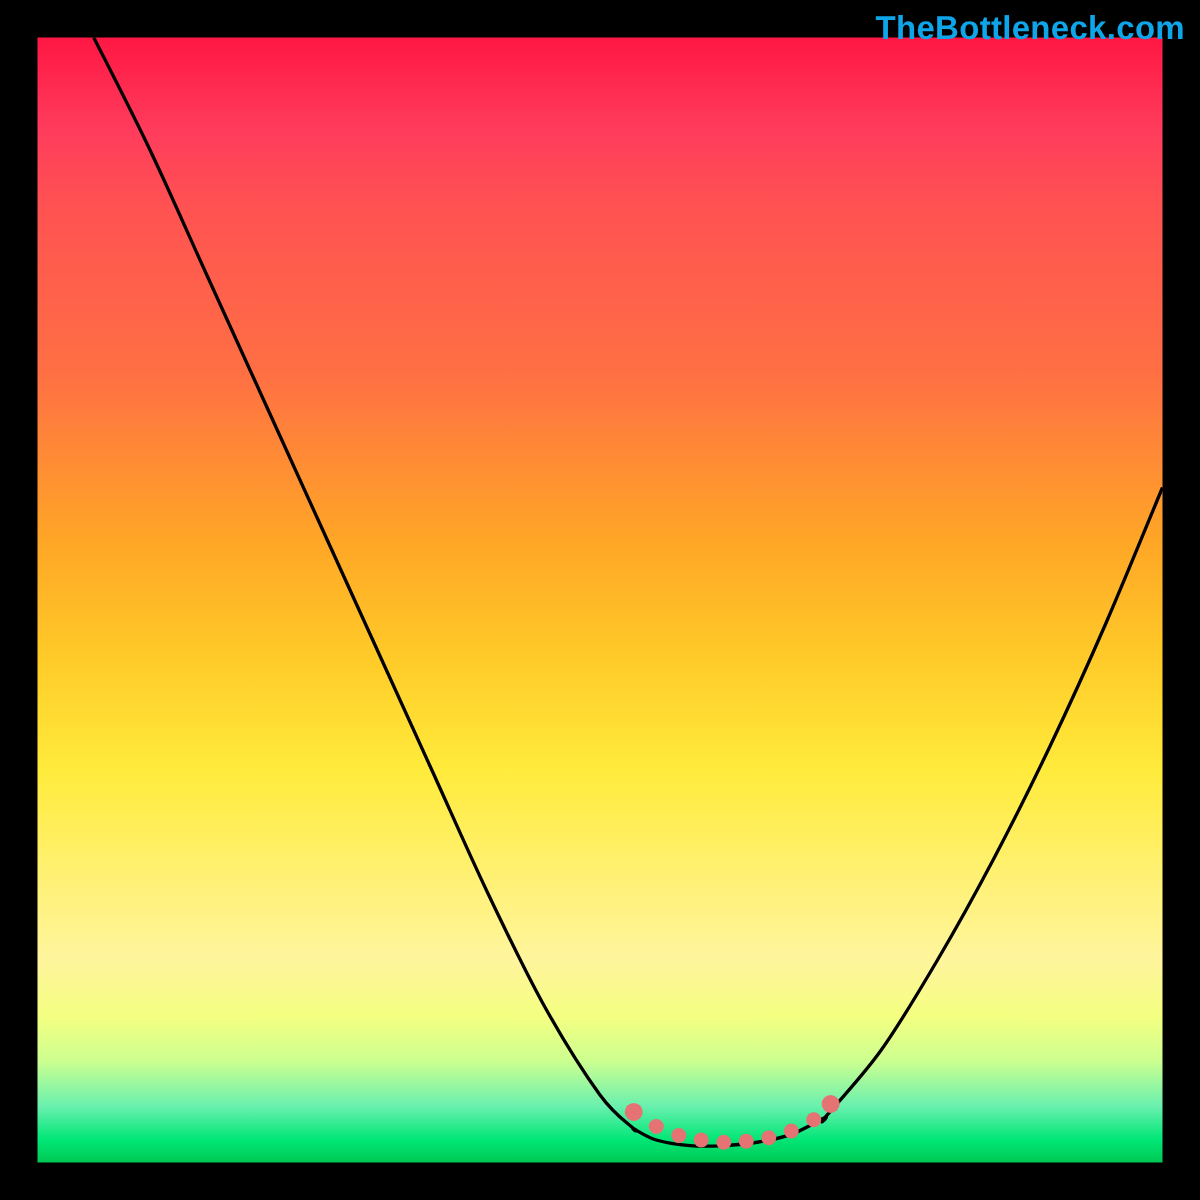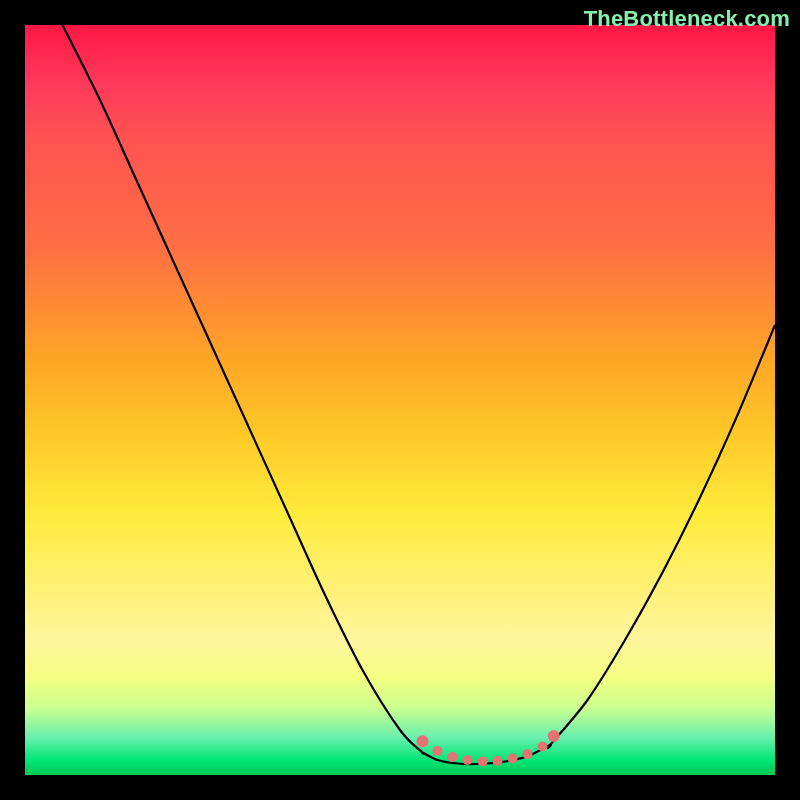--- a/index.html
+++ b/index.html
@@ -41,21 +41,21 @@
       #ccff90 91%,
       #69f0ae 95%,
       #00e676 98%,
       #00c853 100%
     );
   }
   .watermark {
     position: absolute;
     top: 6px;
     right: 10px;
-    color: #86efac;
+    color: #0ea5e9;
     font-size: 22px;
     font-weight: 600;
     letter-spacing: 0.2px;
     user-select: none;
   }
   svg.curve {
     position: absolute;
     left: 25px;
     top: 25px;
     width: 750px;

